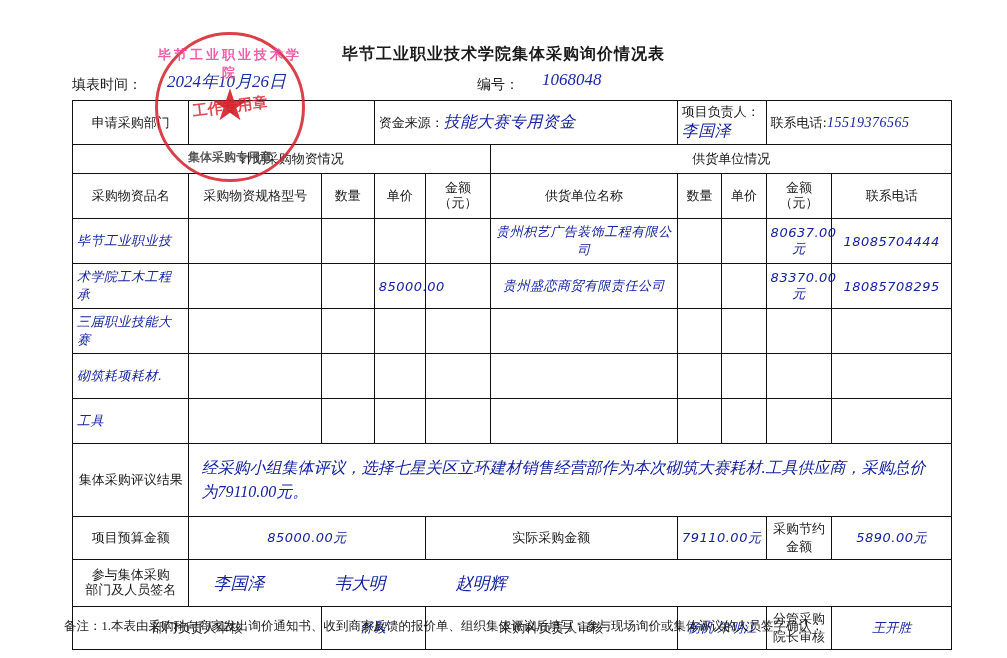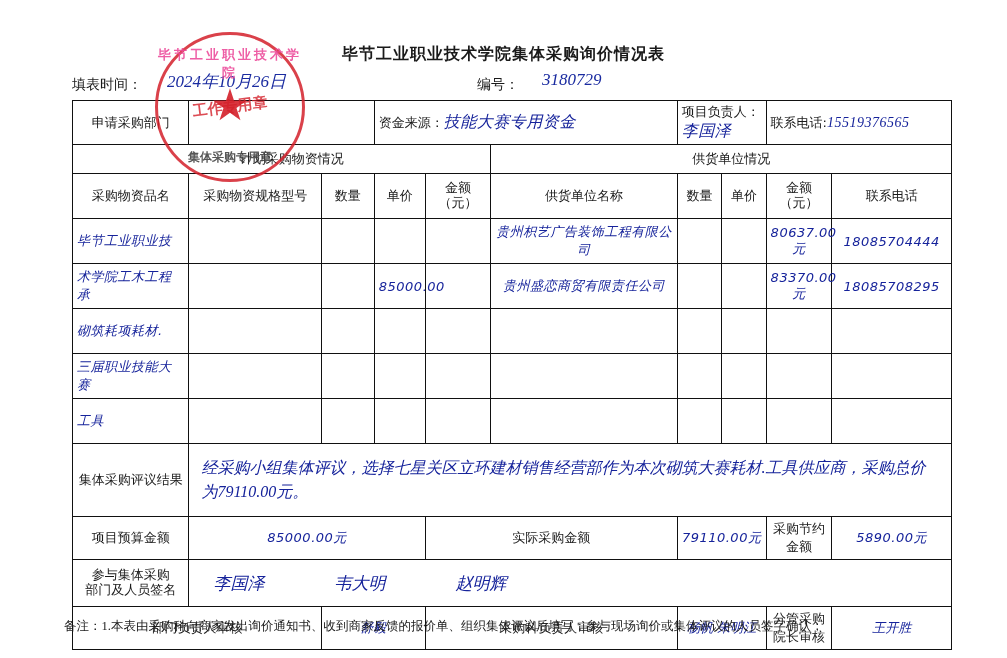--- a/index.html
+++ b/index.html
@@ -202,21 +202,21 @@
 <body>
 
 <div class="page">
 
   <div class="title">毕节工业职业技术学院集体采购询价情况表</div>
 
   <div class="hdr-row">
     <span class="hdr-label hdr-date-label">填表时间：</span>
     <span class="hdr-date-value">2024年10月26日</span>
     <span class="hdr-label hdr-num-label">编号：</span>
-    <span class="hdr-num-value">3180729</span>
+    <span class="hdr-num-value">1068048</span>
   </div>
 
   <table class="main">
     <colgroup>
       <col style="width:110px">
       <col style="width:125px">
       <col style="width:50px">
       <col style="width:48px">
       <col style="width:62px">
       <col style="width:176px">
@@ -286,34 +286,34 @@
       <td></td>
       <td class="hand hand-sm ctr">贵州盛恋商贸有限责任公司</td>
       <td></td>
       <td></td>
       <td class="hand hand-sm ctr">83370.00元</td>
       <td class="hand hand-sm ctr">18085708295</td>
     </tr>
 
 
     <tr class="r-item">
+      <td class="hand">三届职业技能大赛</td>
+      <td></td>
+      <td></td>
+      <td></td>
+      <td></td>
+      <td></td>
+      <td></td>
+      <td></td>
+      <td></td>
+      <td></td>
+    </tr>
+
+    <tr class="r-item">
       <td class="hand">砌筑耗项耗材.</td>
-      <td></td>
-      <td></td>
-      <td></td>
-      <td></td>
-      <td></td>
-      <td></td>
-      <td></td>
-      <td></td>
-      <td></td>
-    </tr>
-
-    <tr class="r-item">
-      <td class="hand">三届职业技能大赛</td>
       <td></td>
       <td></td>
       <td></td>
       <td></td>
       <td></td>
       <td></td>
       <td></td>
       <td></td>
       <td></td>
     </tr>

